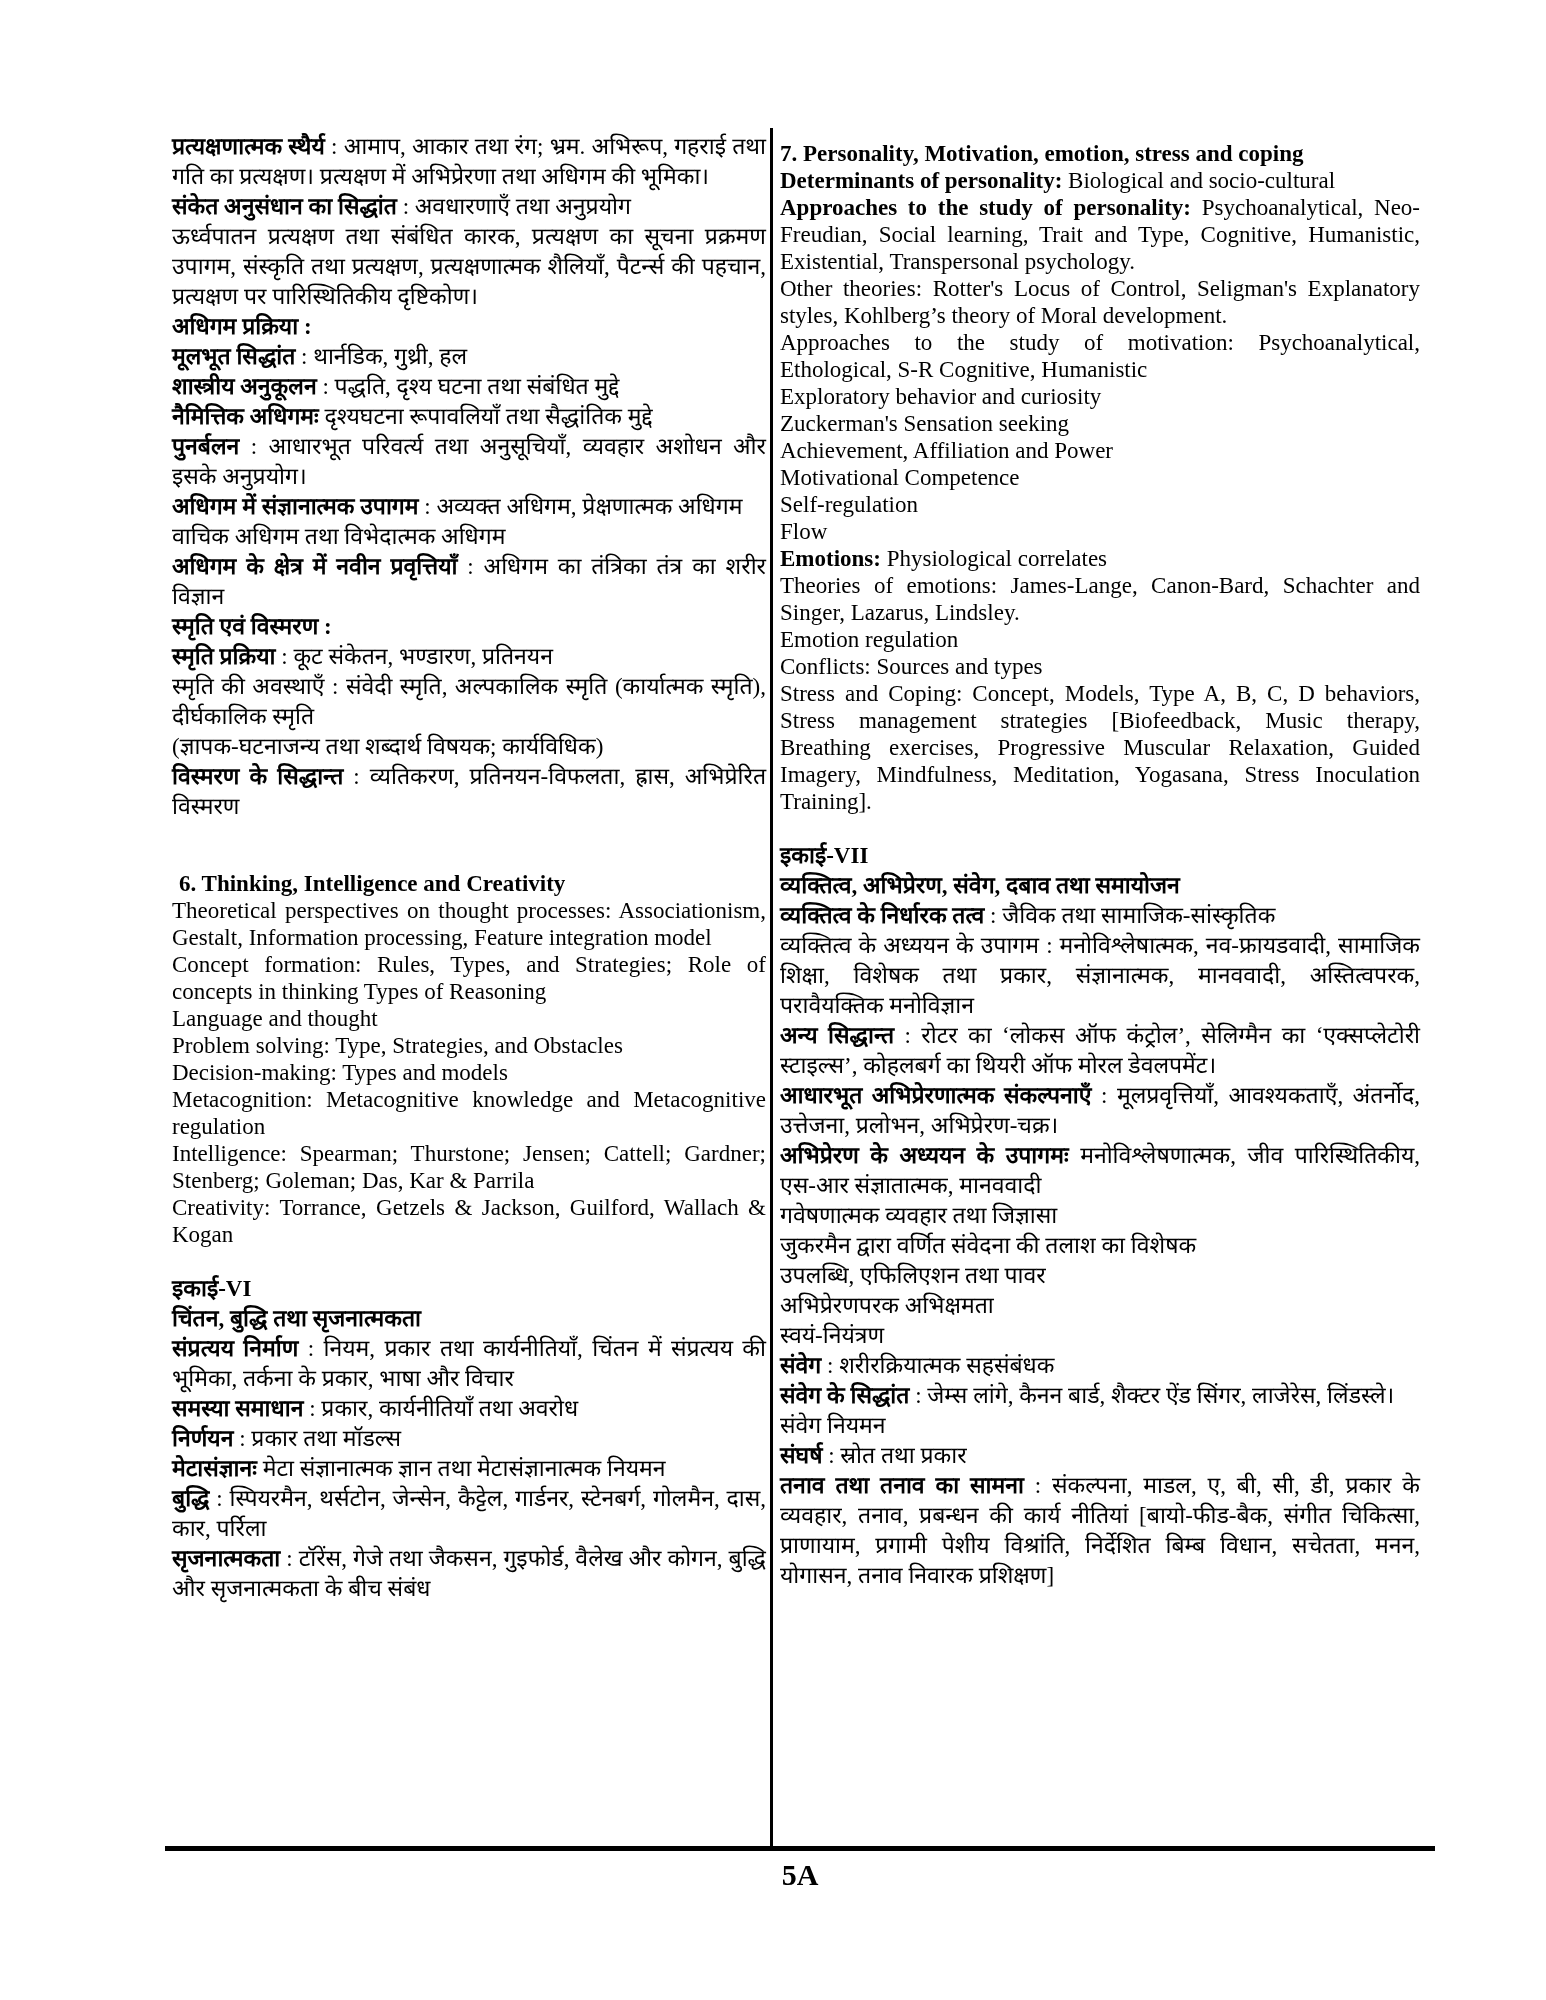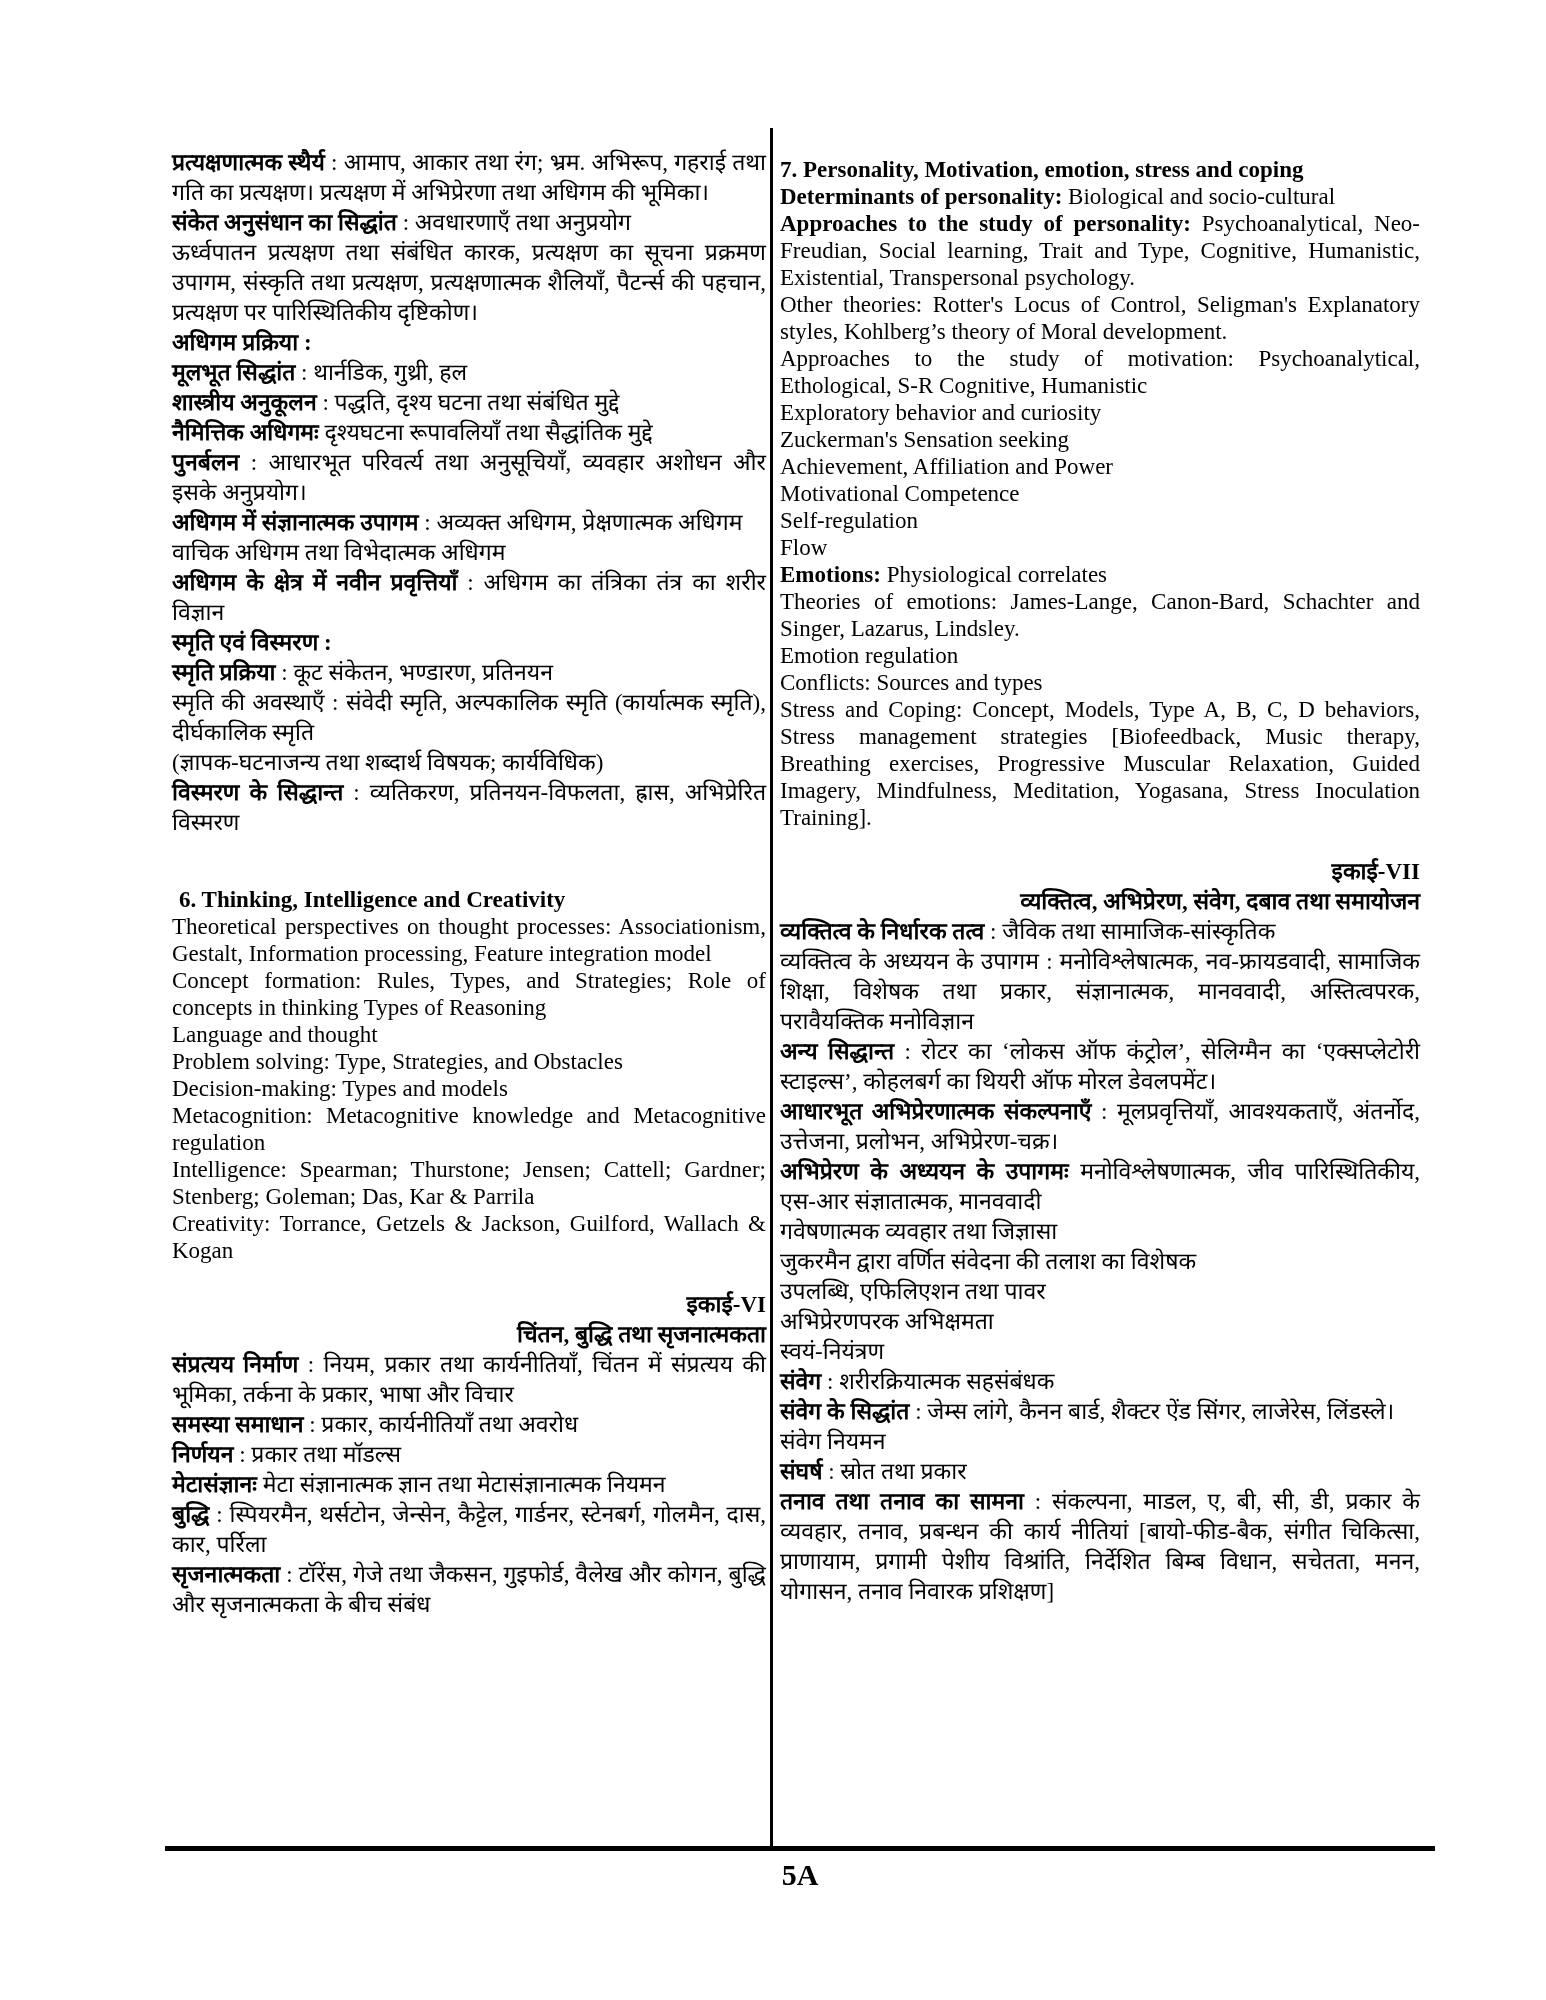--- a/index.html
+++ b/index.html
@@ -5,37 +5,37 @@
   html, body { margin: 0; padding: 0; }
   body {
     width: 1546px; height: 2000px;
     background: #ffffff;
     color: #000000;
     font-family: "Liberation Serif", serif;
     position: relative;
     overflow: hidden;
   }
   .page { position: absolute; inset: 0; }
-  .col { position: absolute; top: 148px; }
+  .col { position: absolute; top: 132px; }
   .col-left  { left: 172px; width: 594px; }
   .col-right { left: 780px; width: 640px; margin-top: 8px; }
   .divider {
     position: absolute; left: 770px; top: 128px;
     width: 3px; height: 1718px; background: #000;
   }
   .para {
     margin: 0;
     font-size: 23px;
     line-height: 30px;
     text-align: justify;
     font-family: "Liberation Serif", "DejaVu Sans", serif;
   }
   .para.en { line-height: 27px; font-family: "Liberation Serif", serif; }
   .para b { font-weight: bold; }
-  .para.center { text-align: right; font-weight: bold; }
+  .para.center { text-align: left; font-weight: bold; }
   .para.gap-lg { margin-top: 48px; margin-left: 7px; }
   .para.gap-sm { margin-top: 26px; }
   .footer-rule {
     position: absolute; left: 165px; top: 1846px;
     width: 1270px; height: 5px; background: #000;
   }
   .page-number {
     position: absolute; left: 165px; top: 1858px; width: 1270px;
     text-align: center; font-weight: bold; font-size: 30px;
     font-family: "Liberation Serif", serif;

